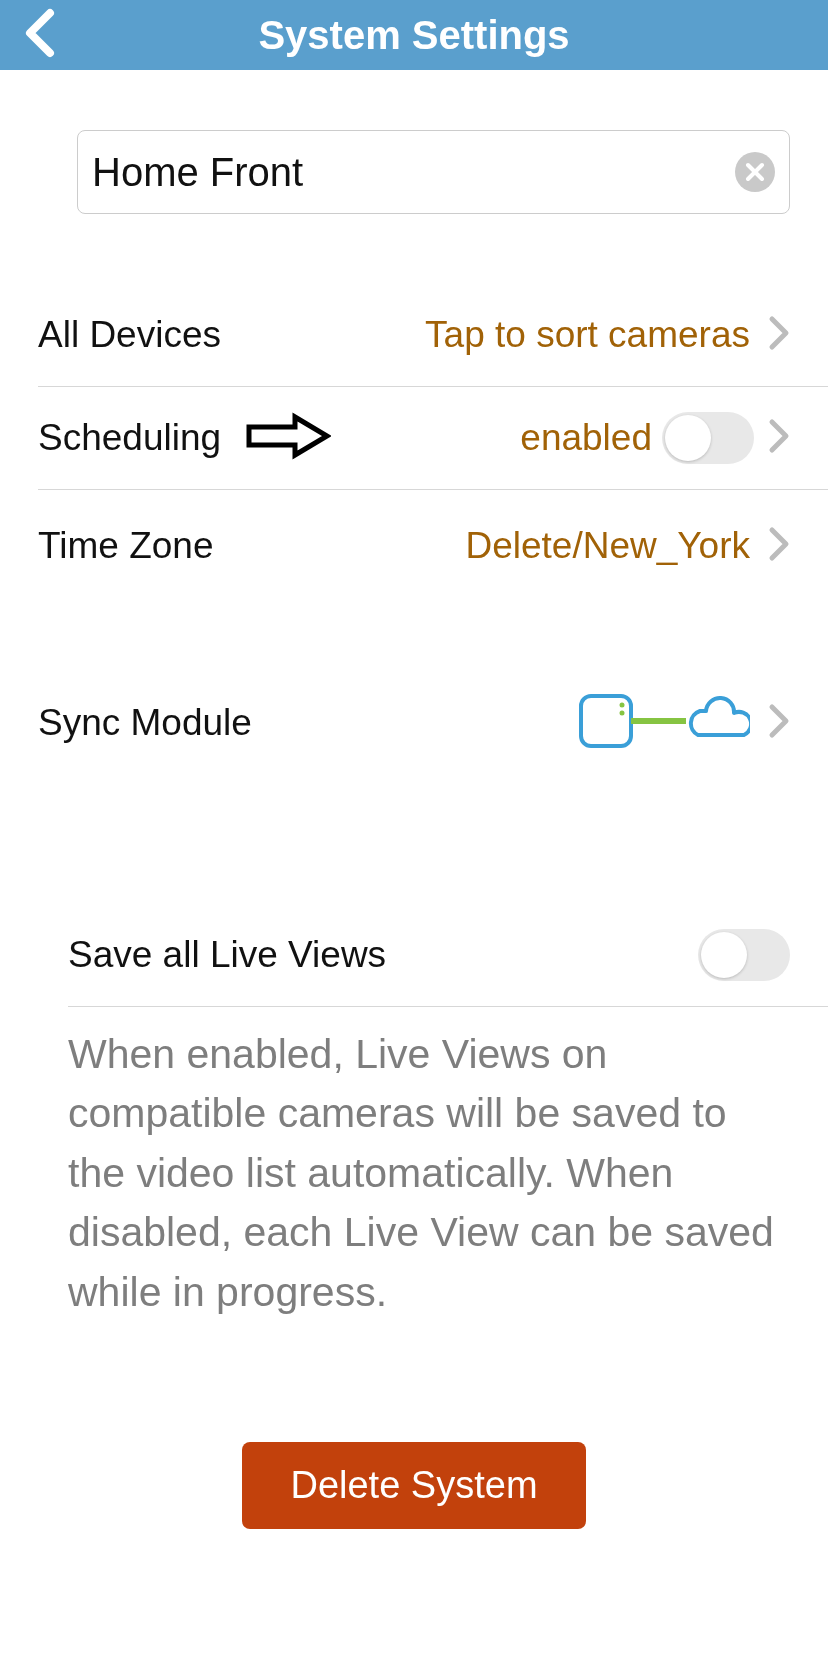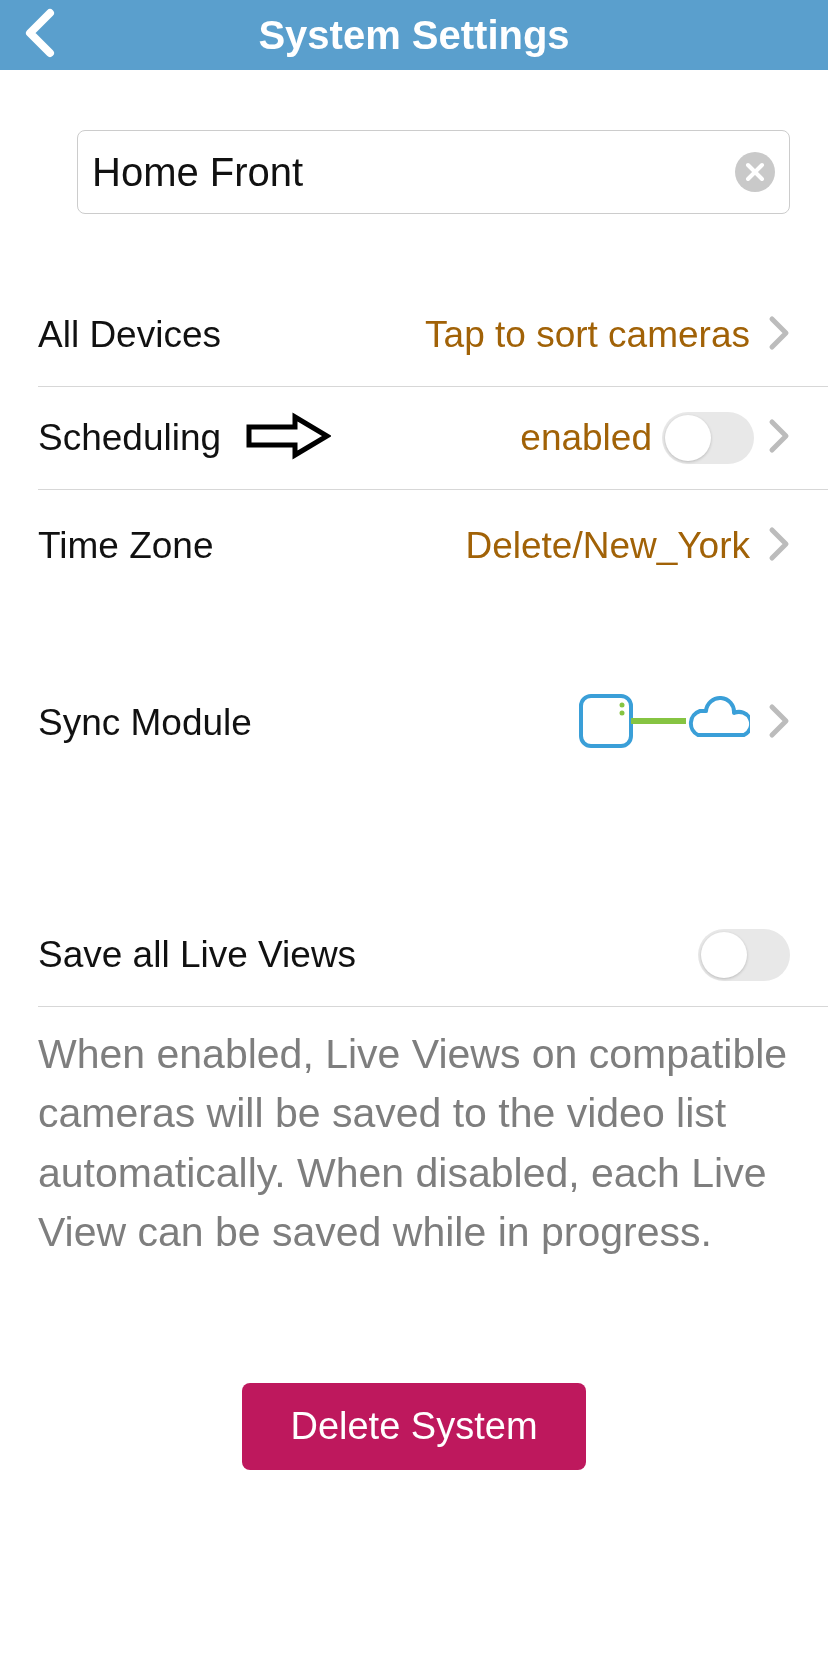--- a/index.html
+++ b/index.html
@@ -115,29 +115,29 @@
       font-size: 41px;
       line-height: 1.45;
       color: #7e7e7e;
     }
     .delete-wrap {
       display: flex;
       justify-content: center;
       padding-top: 120px;
     }
     .delete-btn {
-      background: #be185d;
+      background: #c2410c;
       color: #ffffff;
       border: none;
       font-size: 38px;
       padding: 22px 48px;
       border-radius: 8px;
       cursor: pointer;
     }
-    .live-group { padding-top: 130px; }
+    .live-group { padding-top: 130px; padding-left: 30px; }
     .sync-group { padding-top: 70px; }
     .tz-row { min-height: 112px; }
     .schedule-toggle { margin-right: 6px; }
   </style>
 </head>
 <body>
 
 <div class="header">
   <div class="back-btn">
     <svg width="34" height="52" viewBox="0 0 34 52">

